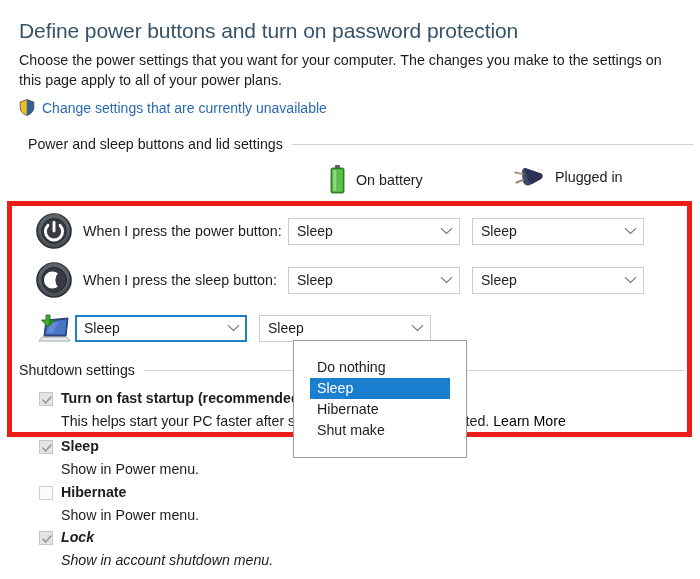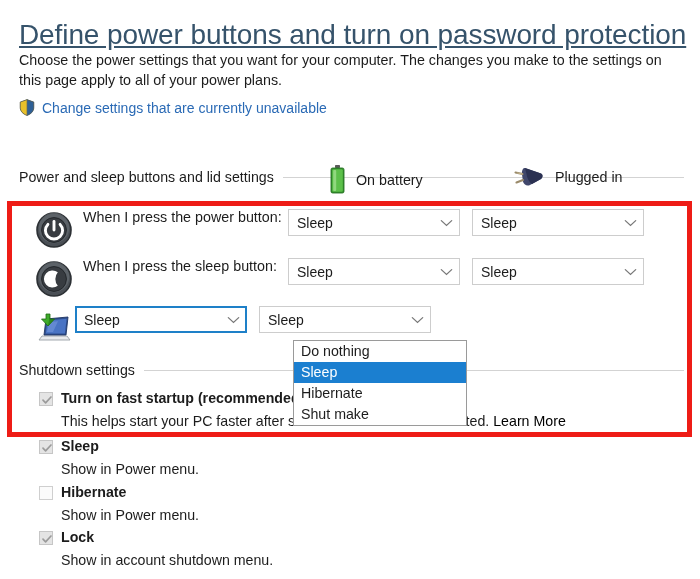--- a/index.html
+++ b/index.html
@@ -20,25 +20,24 @@
     position: relative;
     width: 700px;
     height: 579px;
   }
 
   
   .page-title {
     position: absolute;
     left: 19px;
     top: 19px;
-    font-size: 28px;
+    font-size: 21px;
     color: #36536b;
     letter-spacing: -0.1px;
     white-space: nowrap;
-    text-decoration: underline;
   }
 
   .intro {
     position: absolute;
     left: 19px;
     top: 51px;
     width: 652px;
     font-size: 14.3px;
     line-height: 19.5px;
     color: #1c1c1c;
@@ -75,21 +74,21 @@
   }
   .section-label {
     font-size: 14.2px;
     color: #1c1c1c;
   }
   .section-rule {
     height: 1px;
     background: #d3d3d3;
   }
 
-  #sec-power { left: 19px; top: 136px; width: 665px; margin-top: 33px; }
+  #sec-power { left: 28px; top: 136px; width: 665px; }
   #sec-power .section-rule { width: 430px; }
 
   #sec-shutdown { left: 19px; top: 362px; width: 665px; }
   #sec-shutdown .section-rule { width: 560px; }
 
   
   .col-headers {
     position: absolute;
     left: 0;
     top: 165px;
@@ -127,20 +126,21 @@
     z-index: 40;
   }
 
   
   .setting-row {
     position: absolute;
     left: 33px;
     width: 640px;
     height: 44px;
     display: flex;
+    align-items: center;
   }
   #row-power  { top: 209px; }
   #row-sleep  { top: 258px; }
   #row-lid    { top: 306px; }
 
   .row-icon {
     width: 42px;
     height: 42px;
     flex: none;
     position: relative;
@@ -188,21 +188,21 @@
   
   .dropdown-list {
     position: absolute;
     left: 293px;
     top: 340px;
     width: 174px;
     background: #ffffff;
     border: 1px solid #9a9a9a;
     box-sizing: border-box;
     z-index: 50;
-    padding: 0;
+    padding: 16px;
   }
   .dropdown-item {
     height: 21px;
     line-height: 21px;
     padding: 0 0 0 7px;
     font-size: 14.2px;
     color: #1c1c1c;
     white-space: nowrap;
   }
   .dropdown-item.selected {
@@ -250,21 +250,21 @@
     margin-top: 4px;
     white-space: nowrap;
   }
   .check-desc .inline-link {
     color: #000000;
   }
 
   #blk-faststartup { top: 390px; }
   #blk-sleep       { top: 438px; }
   #blk-hibernate   { top: 484px; }
-  #blk-lock        { top: 529px; }
+  #blk-lock        { top: 529px; font-style: italic; }
 </style>
 </head>
 <body>
 
 <div class="page">
 
   <div class="page-title">Define power buttons and turn on password protection</div>
 
   <div class="intro">Choose the power settings that you want for your computer. The changes you make to the settings on this page apply to all of your power plans.</div>
 

